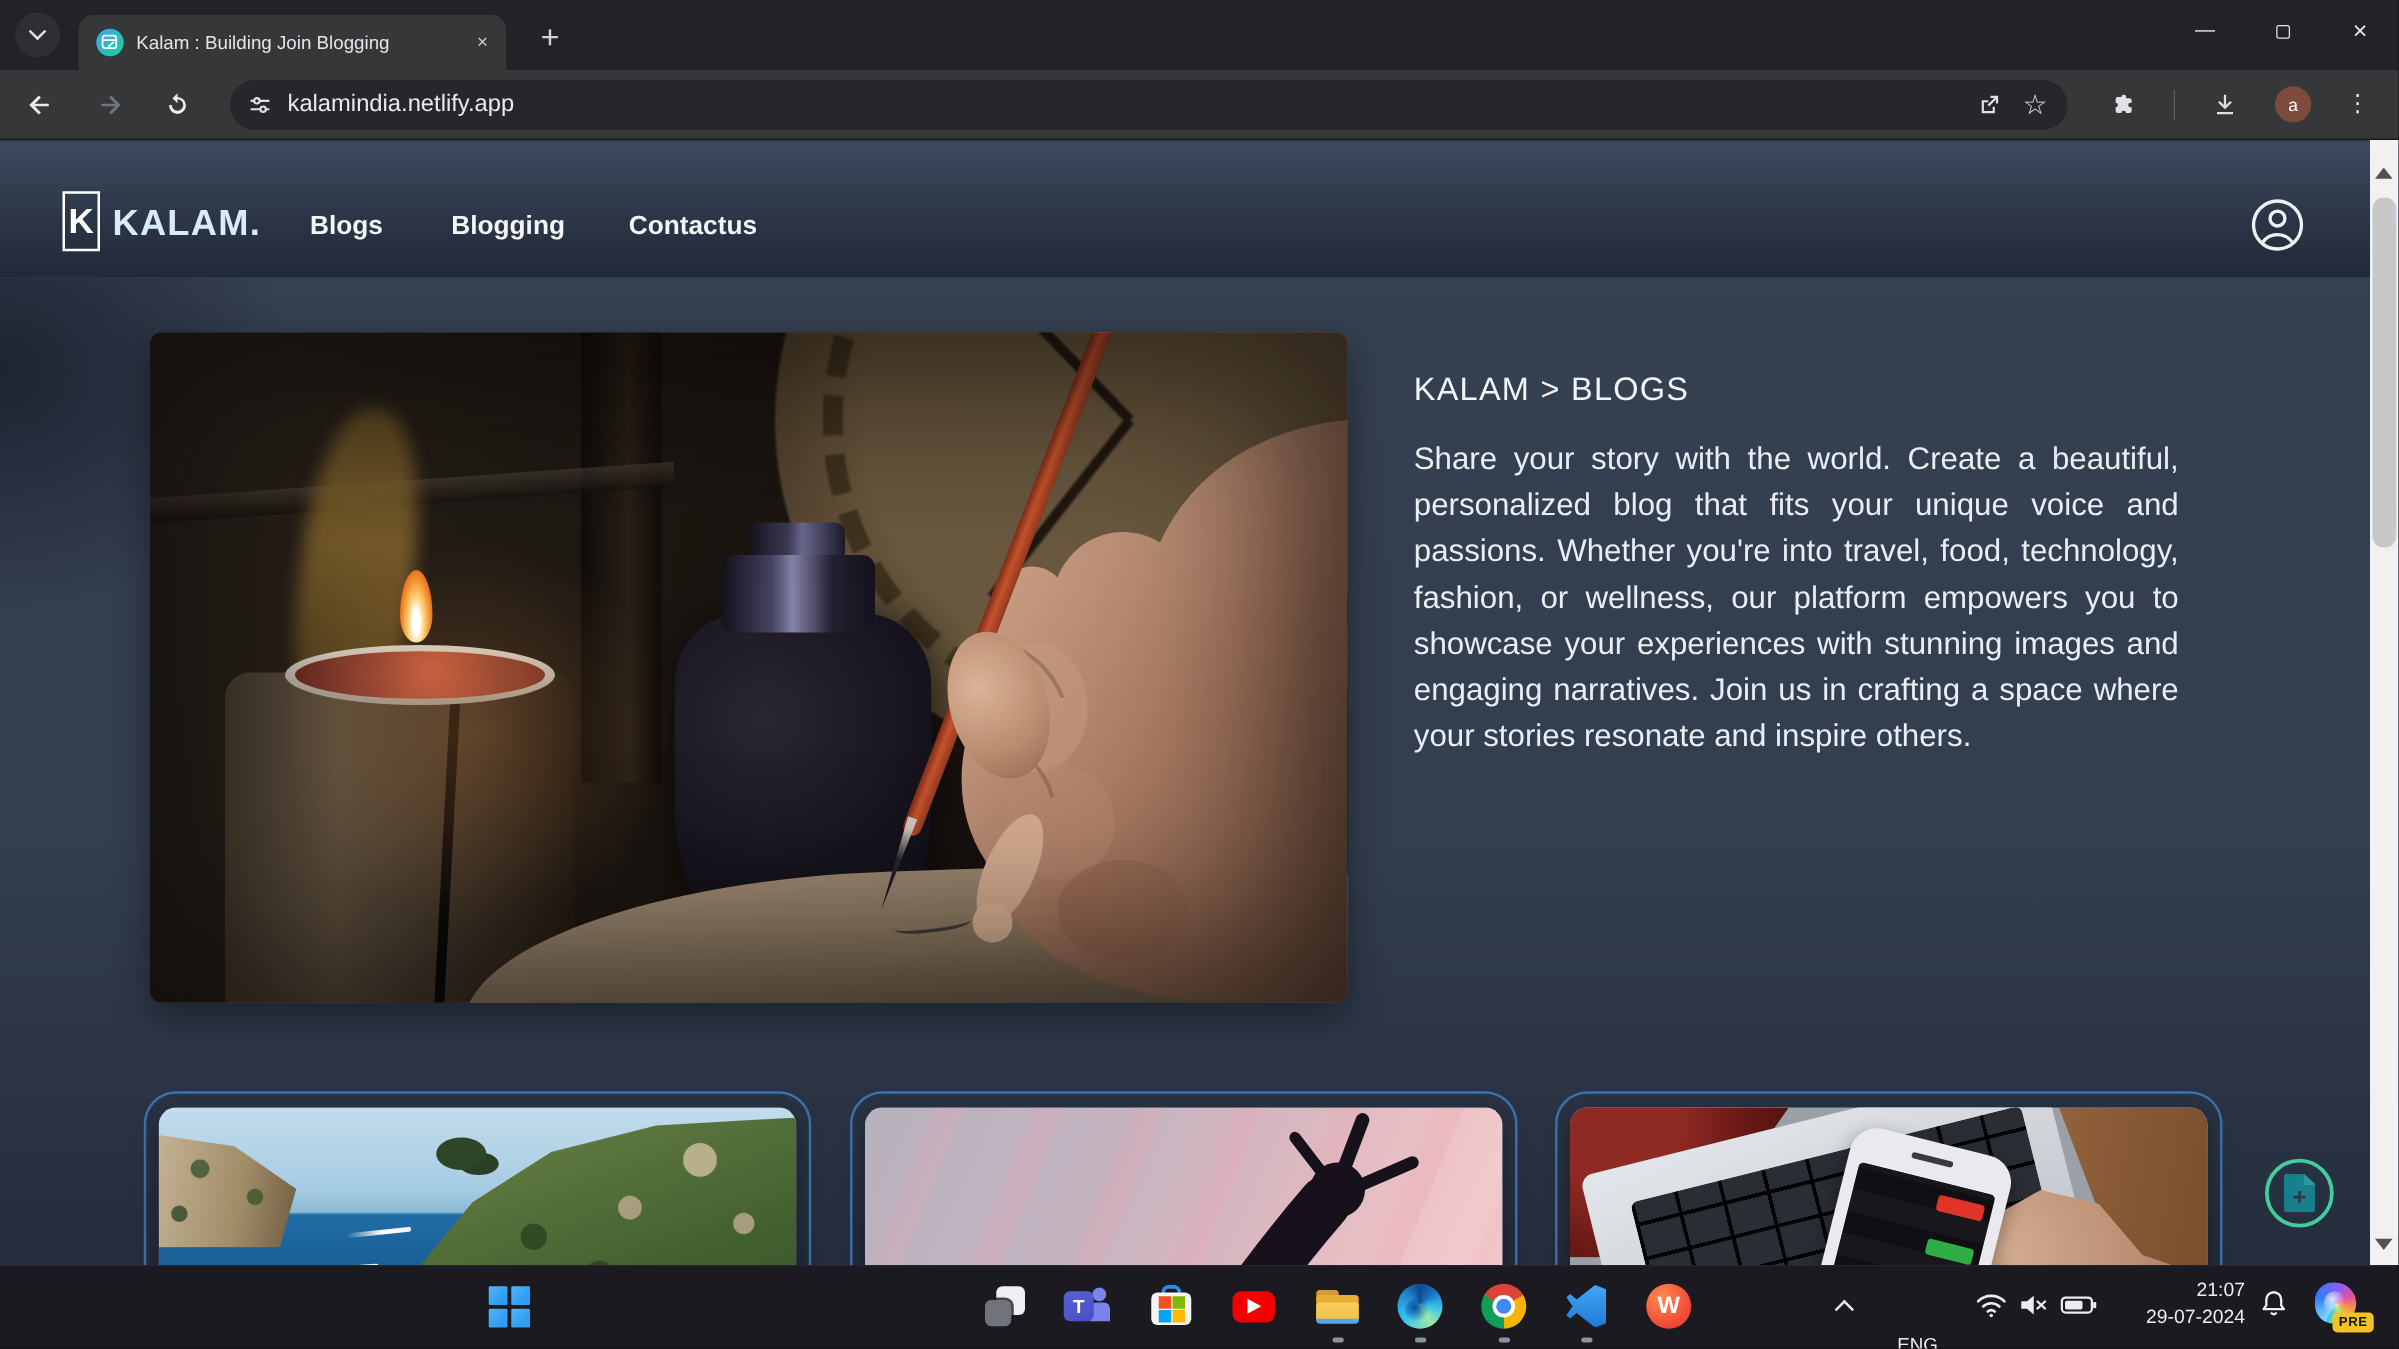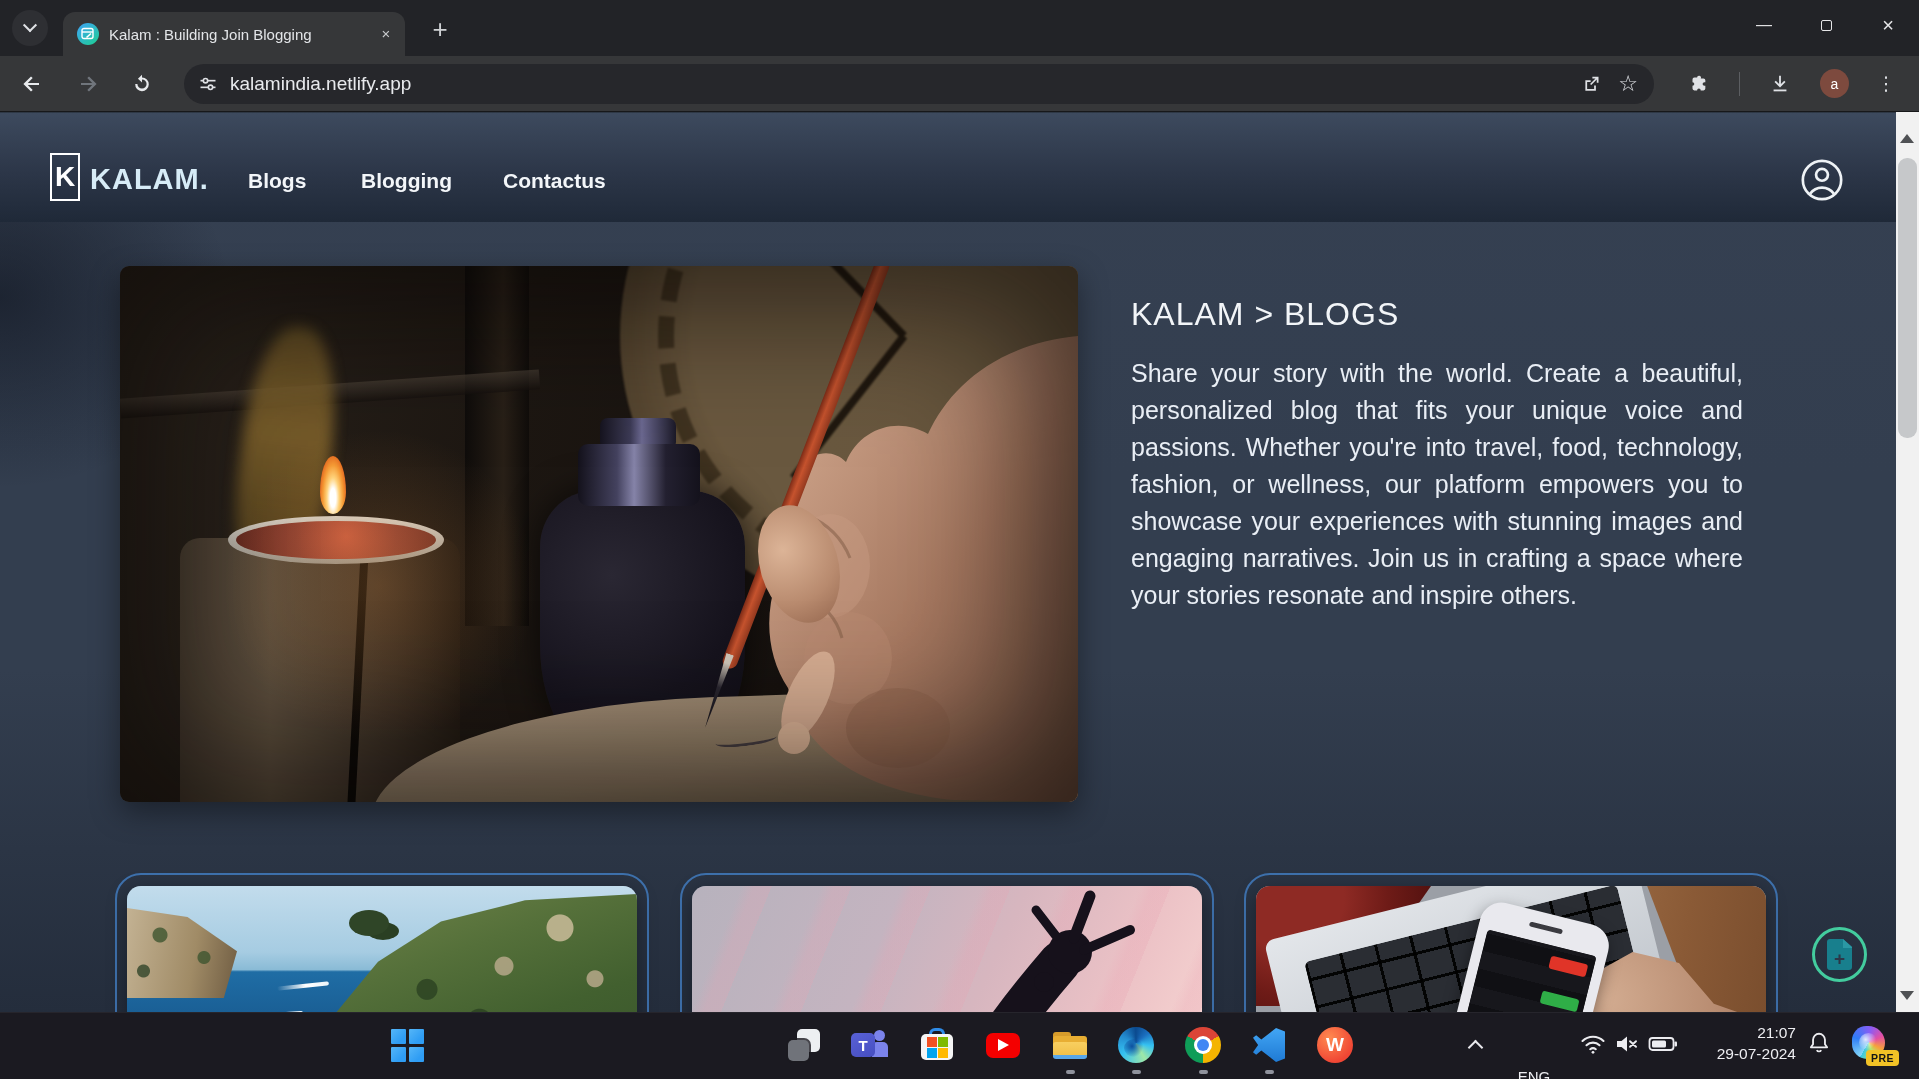--- a/index.html
+++ b/index.html
@@ -77,21 +77,21 @@
   .hand-svg{position:absolute;right:0;top:0;height:536px;}
   .pen{position:absolute;left:600px;top:-36px;width:15px;height:438px;border-radius:8px;transform:rotate(21deg);transform-origin:50% 100%;
     background:linear-gradient(90deg,#7e2c17,#c6532e 45%,#93391f);}
   .thumb{position:absolute;left:640px;top:238px;width:78px;height:120px;border-radius:50%;transform:rotate(-16deg);
     background:radial-gradient(circle at 35% 35%,#dcb497,#b88a6e 60%,#95674f);}
   .nib{position:absolute;left:592px;top:386px;width:11px;height:78px;transform:rotate(19deg);
     background:linear-gradient(180deg,#cfc6b8 12%,#2a2730 45%,#15131a);clip-path:polygon(15% 0,85% 0,52% 100%);}
   .hero-vignette{position:absolute;inset:0;box-shadow:inset 0 0 130px 45px rgba(8,5,3,.6);border-radius:9px;}
 
   .side{position:absolute;left:1131px;top:184px;width:612px;}
-  .crumb{color:#f2f5f8;font-size:32px;letter-spacing:1px;}
+  .crumb{color:#f2f5f8;font-size:26px;letter-spacing:1px;}
   .h1{margin-top:14px;color:#ffffff;font-size:58px;font-weight:700;letter-spacing:.5px;}
   .lead{margin-top:22px;color:#e9eef5;font-size:25px;line-height:37px;text-align:justify;}
 
   .card-accent{position:absolute;top:761px;width:534px;height:230px;border:2px solid #3e71ad;border-radius:26px;}
   .card{position:absolute;top:774px;width:510px;height:220px;border-radius:14px;overflow:hidden;background:#6b7c8c;box-shadow:0 6px 20px rgba(0,0,0,.35);}
 
   
   .c1-sky{position:absolute;inset:0;background:linear-gradient(180deg,#c2dcec 0%,#a6cce2 30%,#8abbd6 38%,#1f6da5 39%,#1a5f95 58%,#145179 78%,#0f3f61 100%);}
   .c1-cliff{position:absolute;left:0;top:22px;width:110px;height:90px;background:linear-gradient(100deg,#c3b293,#a08b66 60%,#6f5c42);
     clip-path:polygon(0 0,55% 10%,100% 48%,88% 100%,0 100%);}

